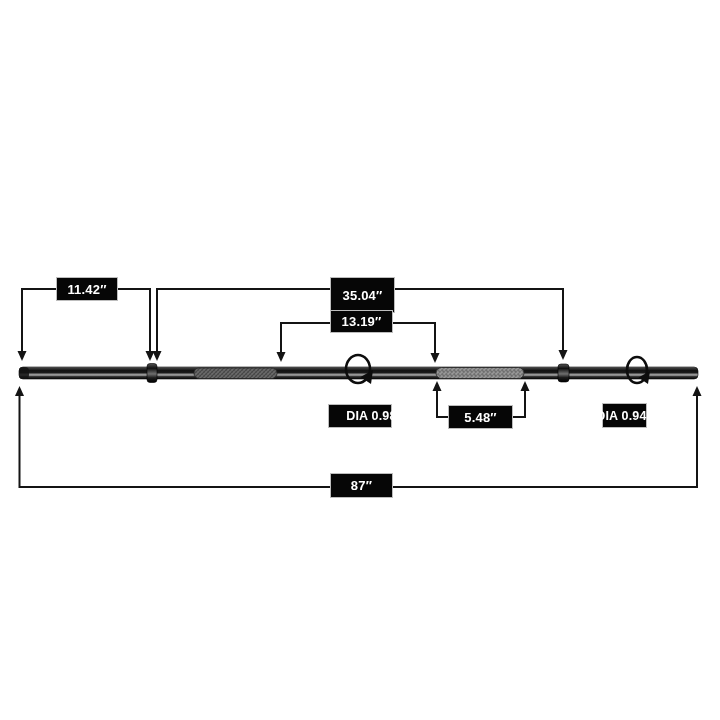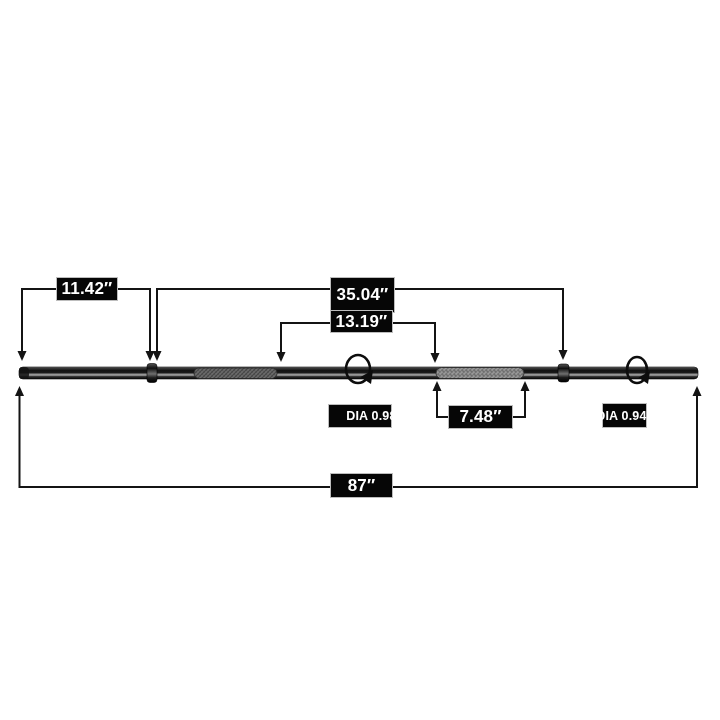--- a/index.html
+++ b/index.html
@@ -10,21 +10,21 @@
     overflow:hidden;
     font-family:"Liberation Sans","DejaVu Sans",sans-serif;
   }
   .stage svg{position:absolute;left:0;top:0;}
   .dim-label{
     position:absolute;
     background:#060606;
     border:1.5px solid #bdbdbd;
     color:#ffffff;
     font-weight:bold;
-    font-size:17px;
+    font-size:13px;
     letter-spacing:.2px;
     display:flex;align-items:center;justify-content:center;
     box-sizing:border-box;
     white-space:nowrap;
   }
   .dim-label.small{font-size:12.5px;}
   
   #lbl-left-sleeve   {left:56px;  top:277px; width:62px; height:24px;}
   #lbl-shaft         {left:330px; top:277px; width:65px; height:36px;}
   #lbl-left-section  {left:330px; top:310px; width:63px; height:23px;}
@@ -121,18 +121,18 @@
   </svg>
 
   <div class="dim-label" id="lbl-left-sleeve">11.42″</div>
 
   <div class="dim-label" id="lbl-shaft">35.04″</div>
 
   <div class="dim-label" id="lbl-left-section">13.19″</div>
 
   <div class="dim-label small" id="lbl-dia-left">DIA 0.98″</div>
 
-  <div class="dim-label" id="lbl-center-knurl">7.48″</div>
+  <div class="dim-label" id="lbl-center-knurl">5.48″</div>
 
   <div class="dim-label small" id="lbl-dia-right">DIA 0.94″</div>
 
   <div class="dim-label" id="lbl-overall">87″</div>
 </div>
 
 </body></html>

